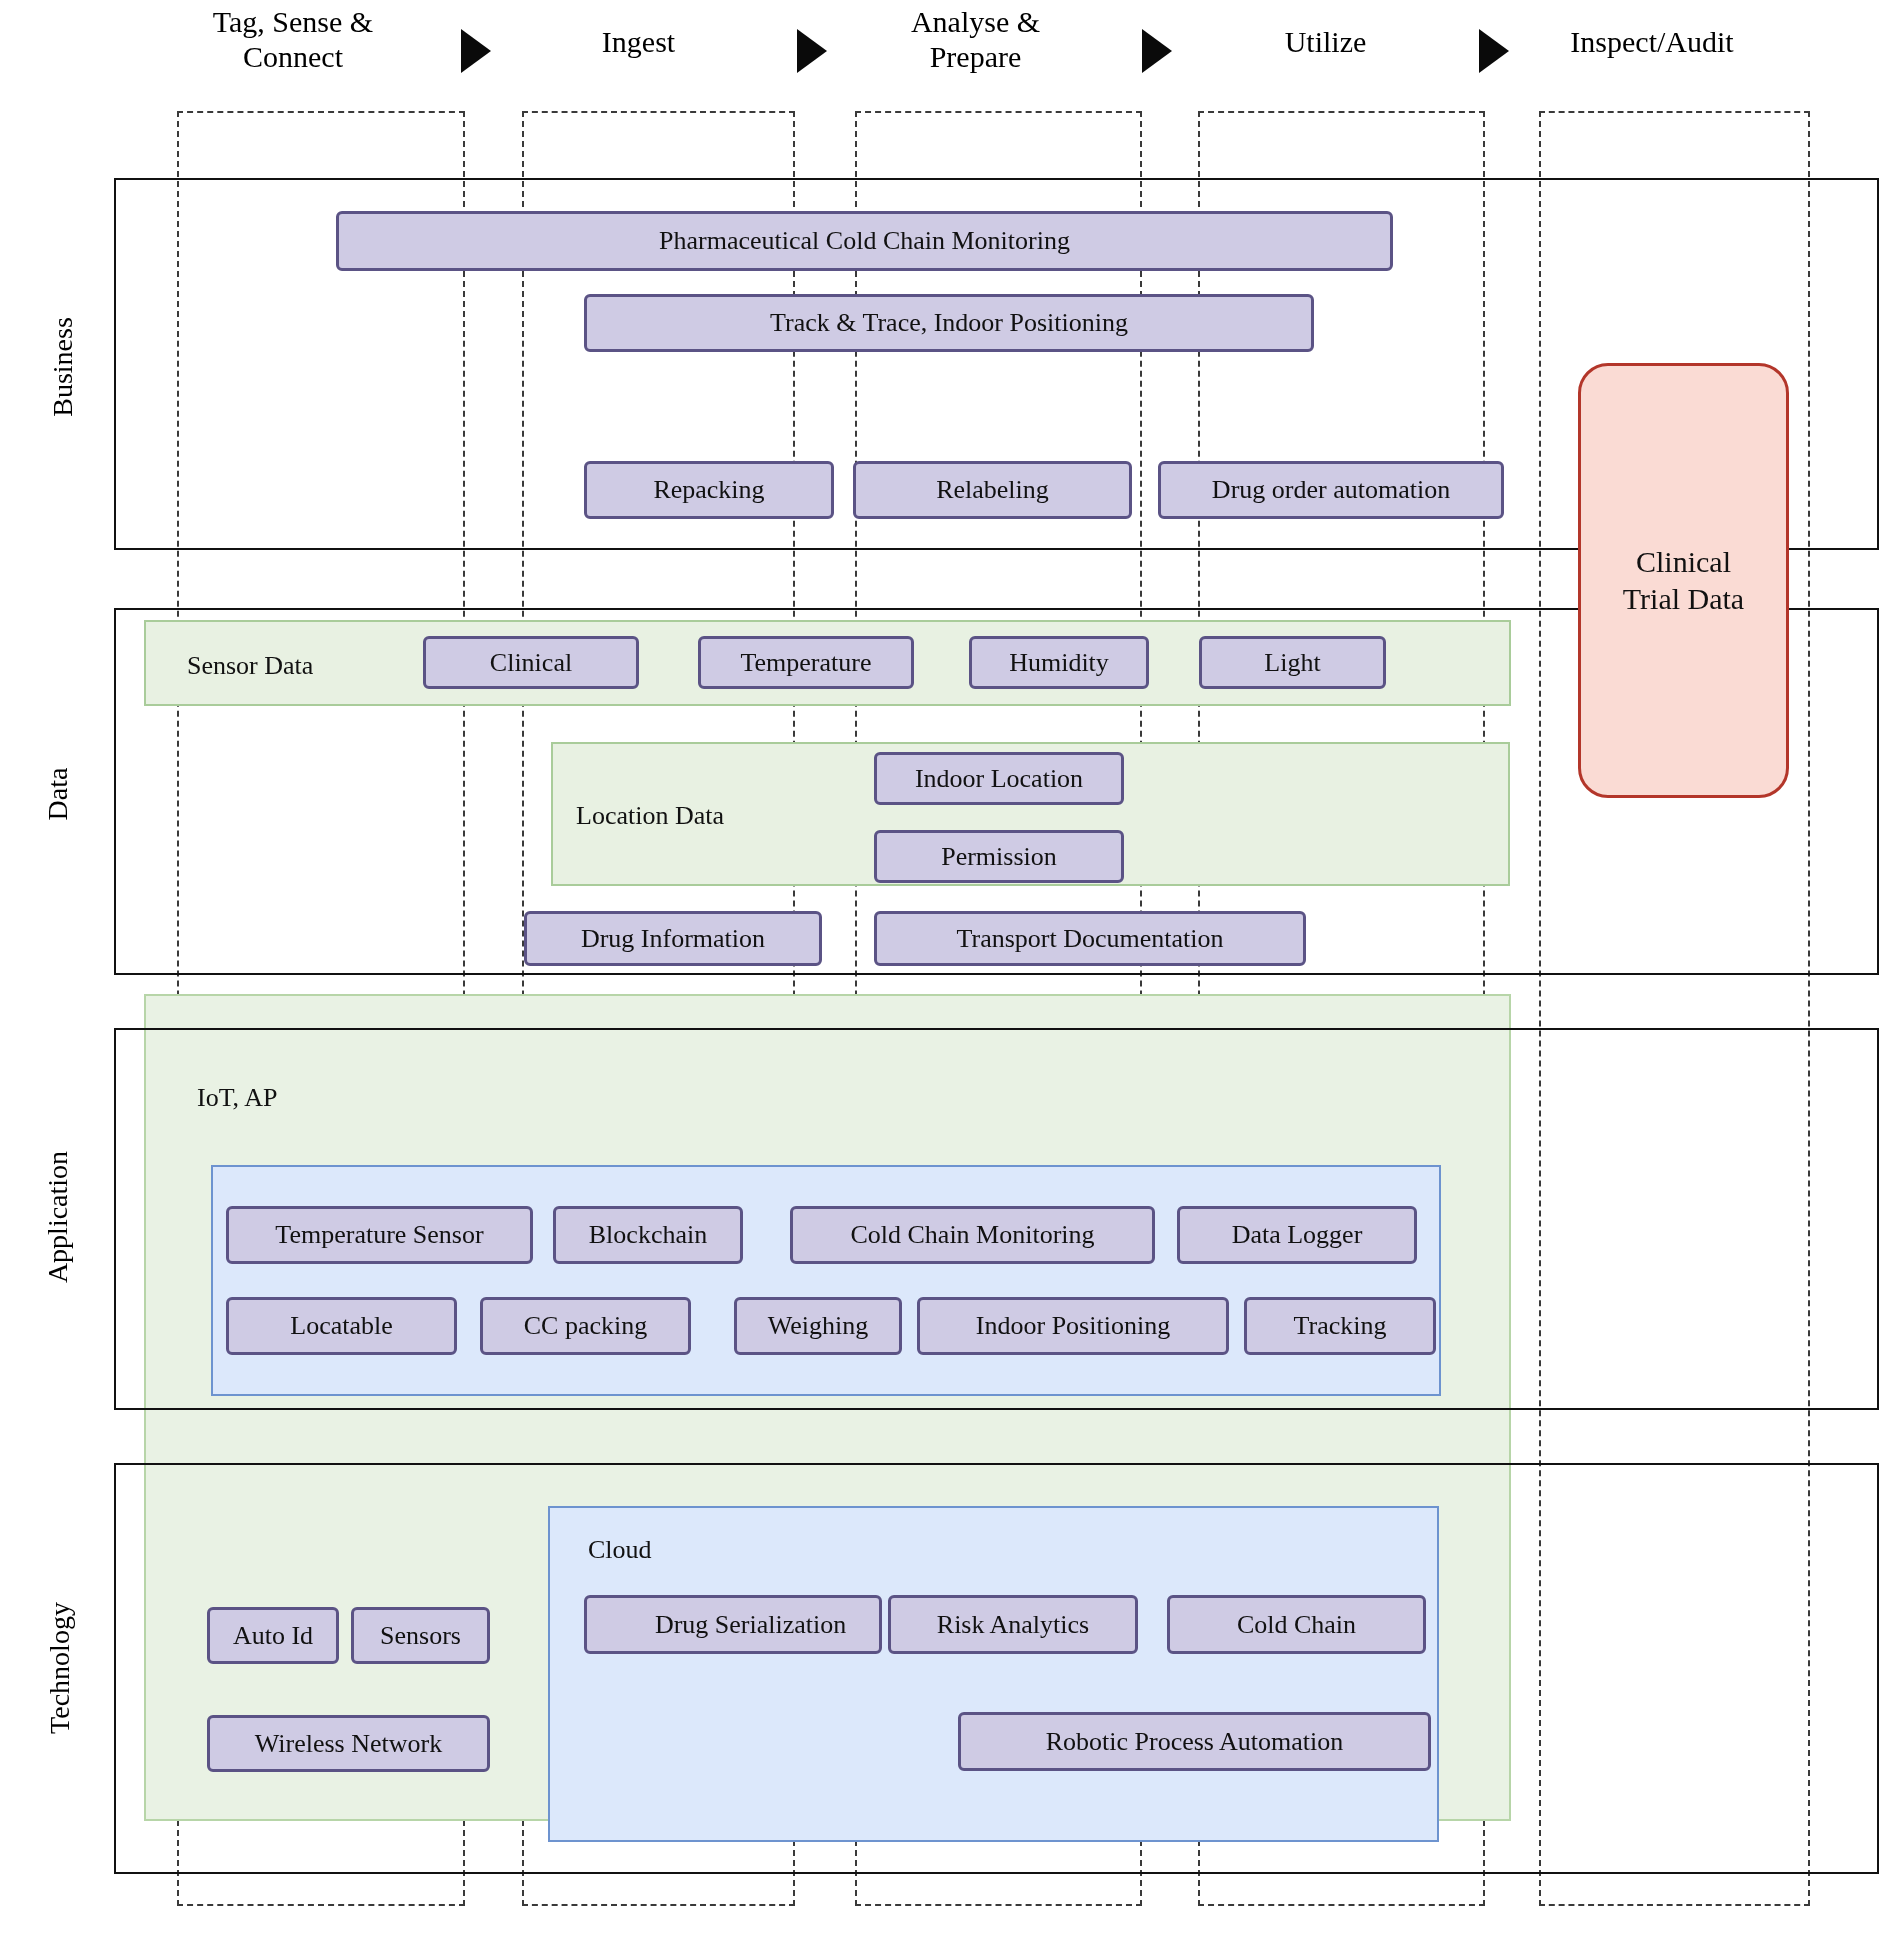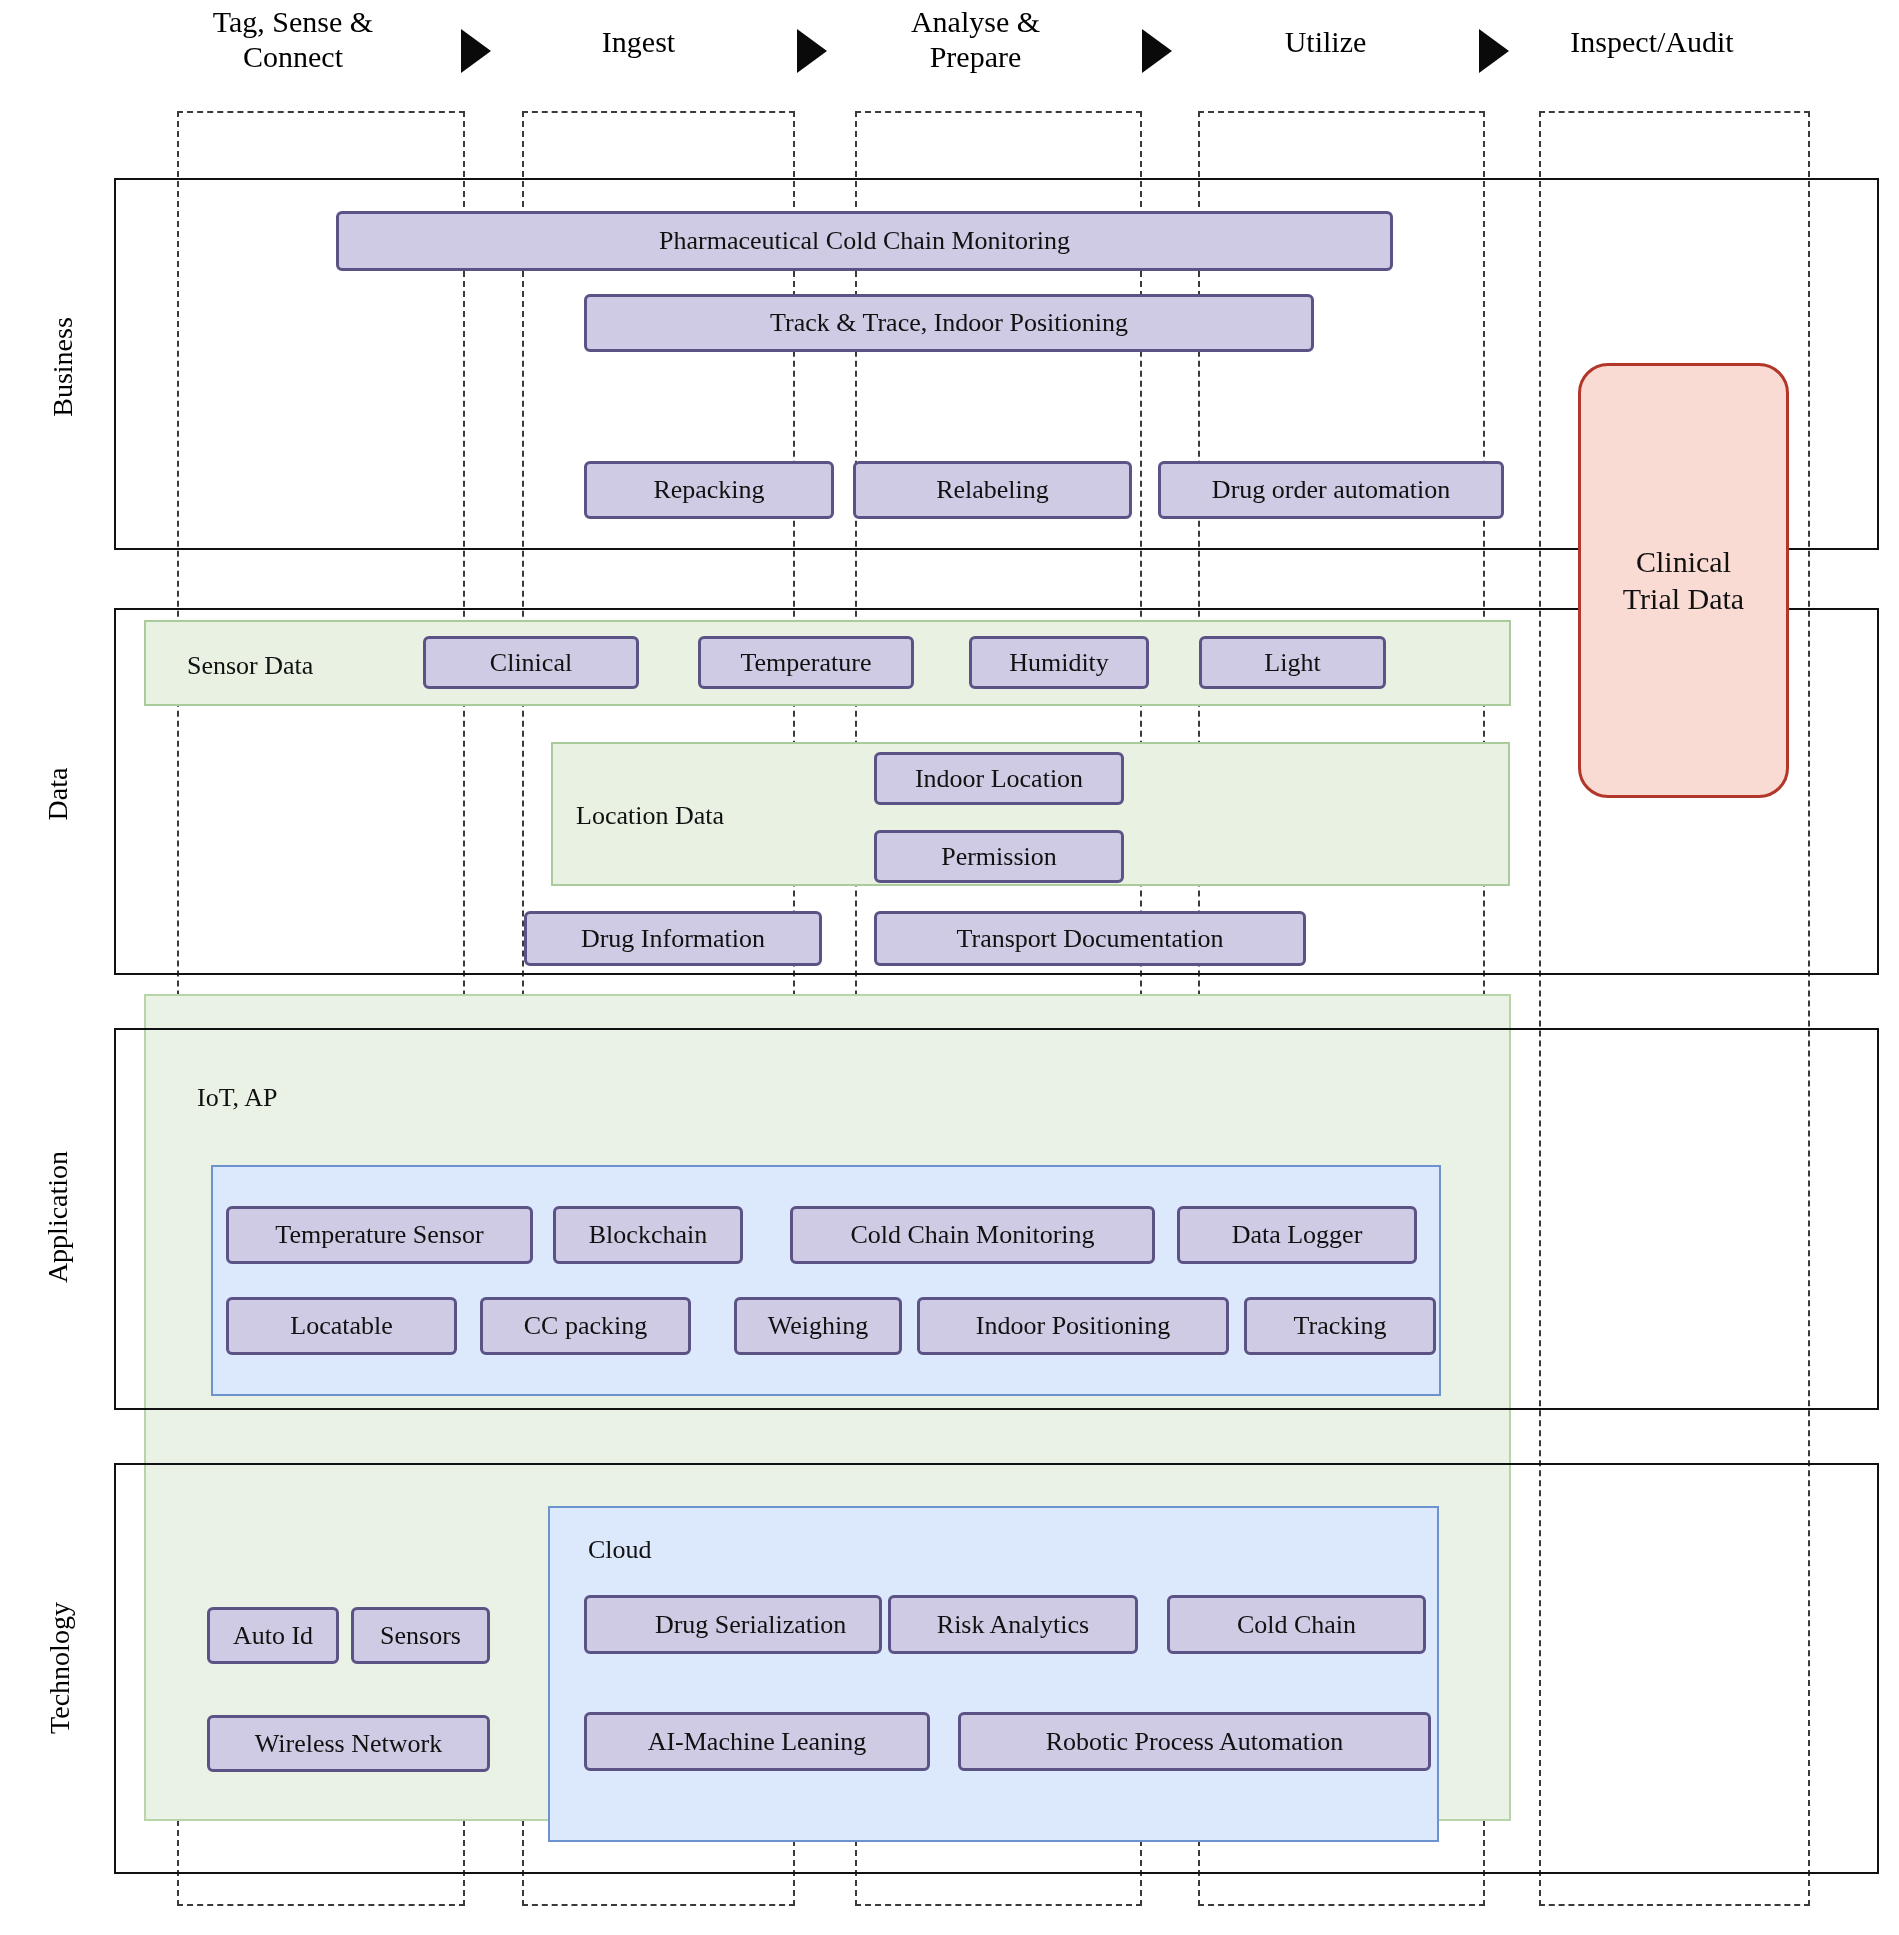--- a/index.html
+++ b/index.html
@@ -198,21 +198,20 @@
   <div class="blue-band" style="left:548px; top:1506px; width:891px; height:336px;"></div>
   <div class="band-title" style="left:588px; top:1535px;">Cloud</div>
 
   <div class="cap" style="left:207px; top:1607px; width:132px; height:57px;">Auto Id</div>
   <div class="cap" style="left:351px; top:1607px; width:139px; height:57px;">Sensors</div>
   <div class="cap" style="left:207px; top:1715px; width:283px; height:57px;">Wireless Network</div>
 
   <div class="cap" style="left:584px; top:1595px; width:298px; height:59px;padding-left:40px;">Drug Serialization</div>
   <div class="cap" style="left:888px; top:1595px; width:250px; height:59px;">Risk Analytics</div>
   <div class="cap" style="left:1167px; top:1595px; width:259px; height:59px;">Cold Chain</div>
-  <div class="cap" style="left:584px; top:1712px; width:346px; height:59px;">AI-Machine Leaning</div>
   <div class="cap" style="left:958px; top:1712px; width:473px; height:59px;">Robotic Process Automation</div>
 
   <div class="clinical" style="left:1578px; top:363px; width:211px; height:435px;">
     <span>Clinical</span>
     <span>Trial Data</span>
   </div>
 
 </div>
 
 

